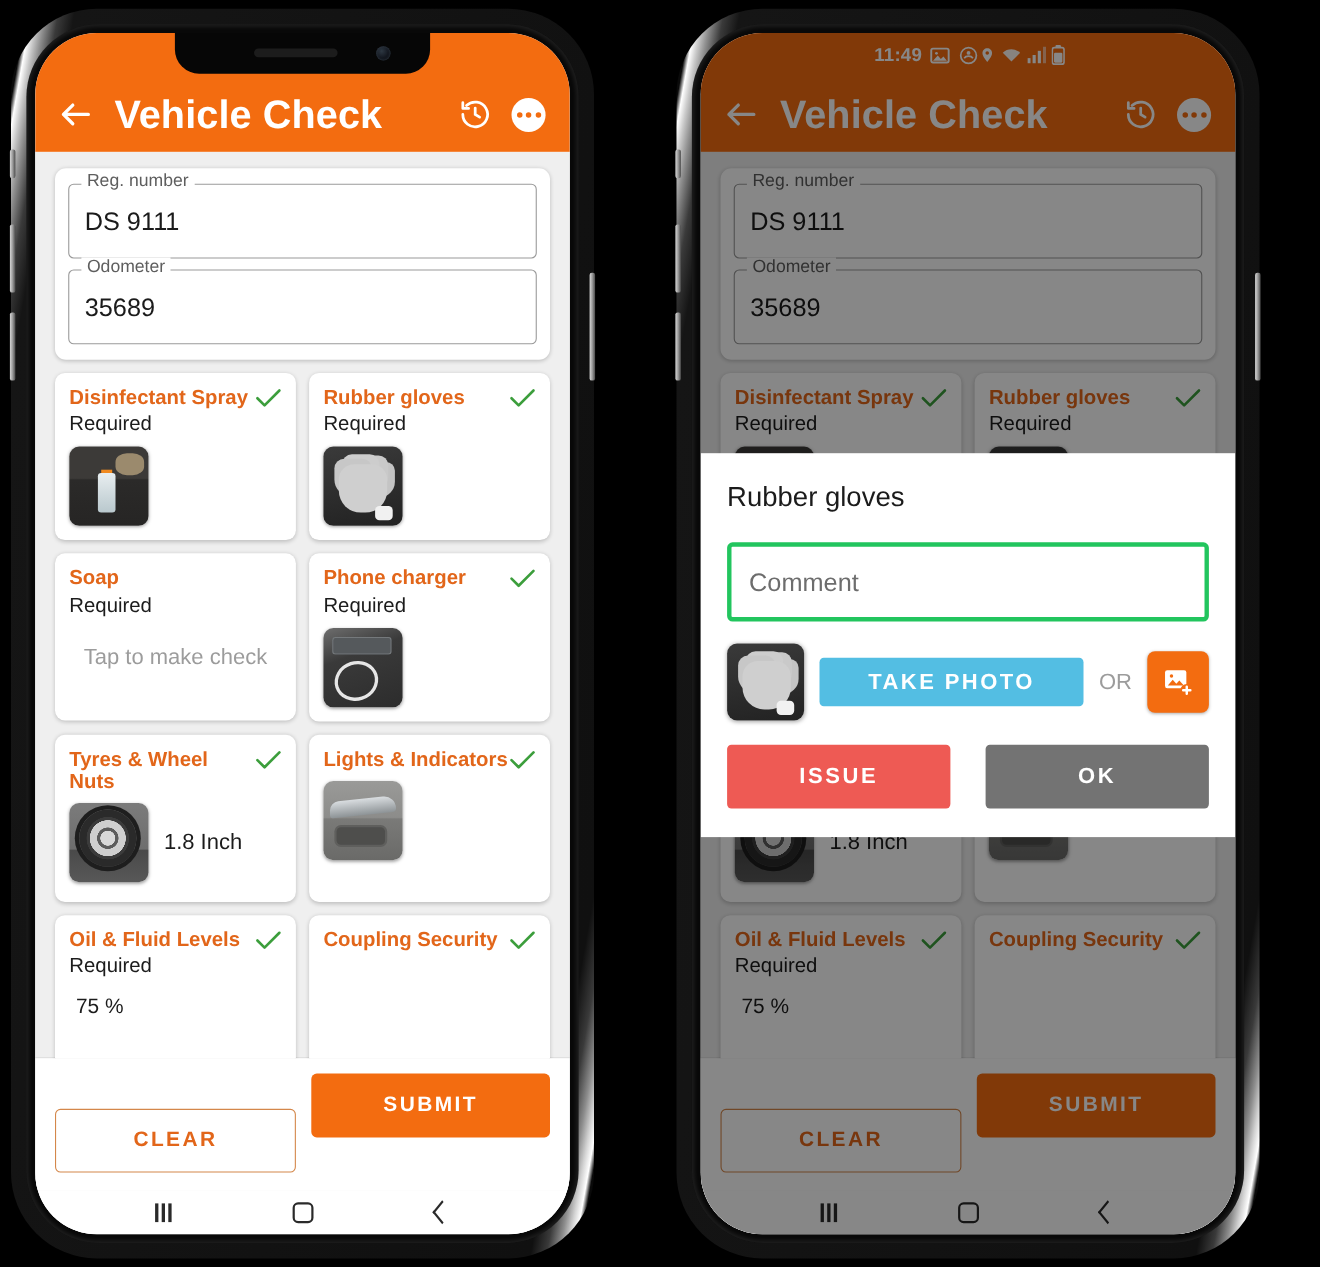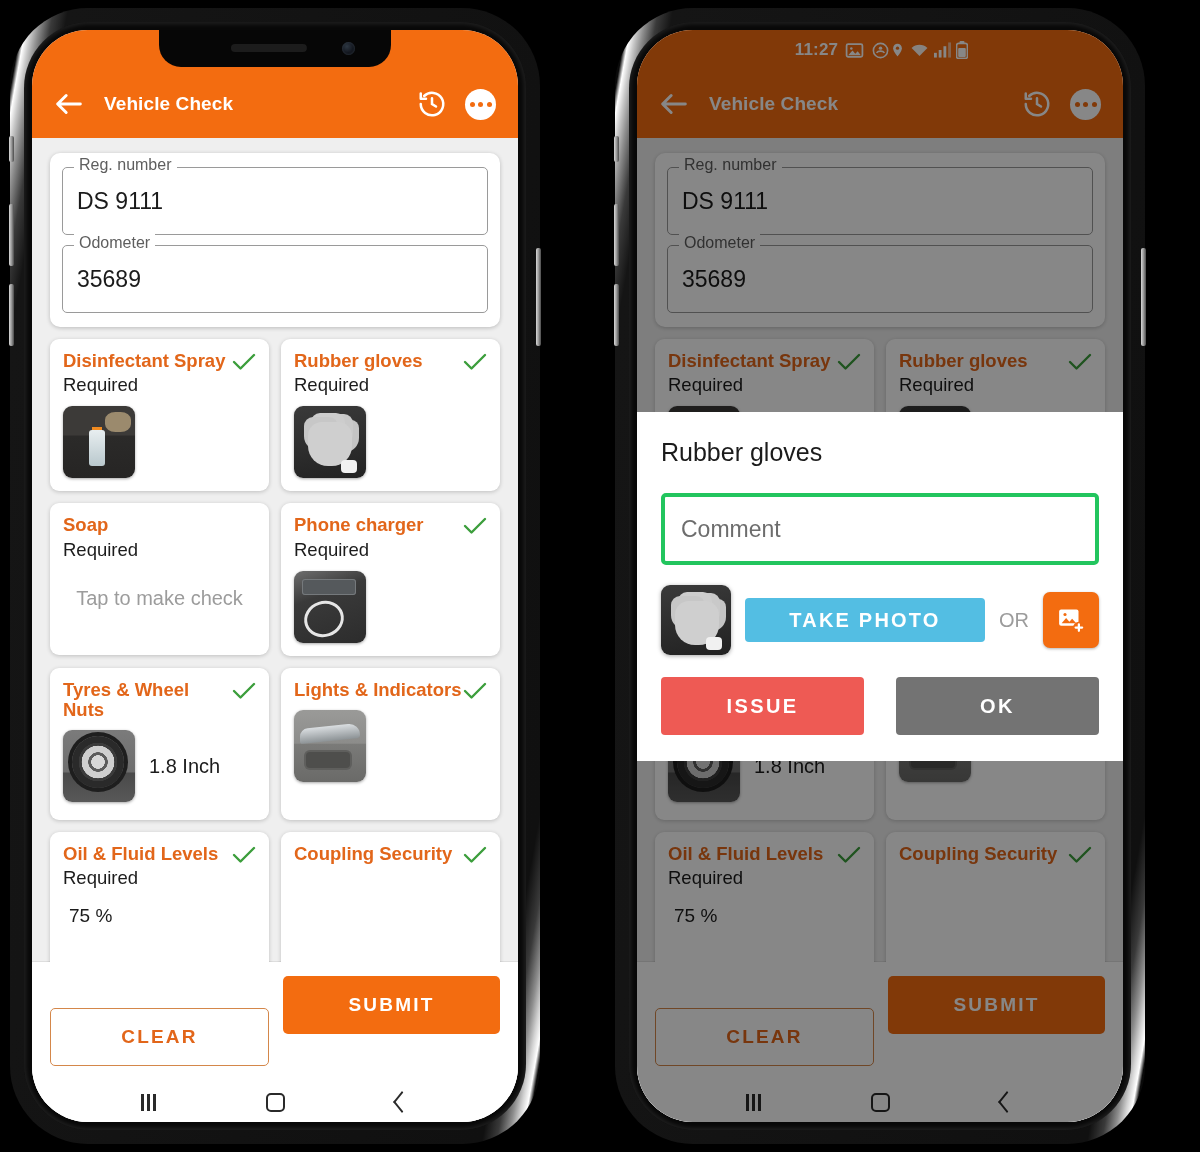--- a/index.html
+++ b/index.html
@@ -90,21 +90,21 @@
     position: absolute; top: 0; left: 0; right: 0; height: 108px;
     background: #F36C10;
     z-index: 40;
   }
   .appbar-row {
     position: absolute; left: 0; right: 0; top: 40px; height: 68px;
     display: flex; align-items: center; padding: 0 22px 0 20px;
   }
   .back-ico { width: 34px; height: 34px; flex: 0 0 auto; cursor: pointer; }
   .appbar-title {
-    color: #fff; font-size: 19px; font-weight: bold; letter-spacing: .1px;
+    color: #fff; font-size: 36px; font-weight: bold; letter-spacing: .1px;
     margin-left: 18px; flex: 1 1 auto;
   }
   .ab-actions { display: flex; align-items: center; gap: 18px; }
   .history-ico { width: 30px; height: 30px; cursor: pointer; }
   .more-ico {
     width: 31px; height: 31px; border-radius: 50%; background: #fff;
     display: flex; align-items: center; justify-content: center; gap: 3.5px;
     cursor: pointer;
   }
   .more-ico i { width: 5px; height: 5px; border-radius: 50%; background: #F36C10; display: block; }
@@ -503,21 +503,21 @@
     <div class="btn-side bs-voldn"></div>
     <div class="btn-side bs-power"></div>
     <div class="frame-inner"></div>
 
     <div class="screen">
       <div class="screen-wrap">
 
         <div class="appbar">
           <div class="statusbar">
             <div class="sb-left">
-              <span class="sb-time">11:27</span>
+              <span class="sb-time">11:49</span>
               <span class="sb-ico">
                 <svg width="19" height="19" viewBox="0 0 24 24">
                     <rect x="2" y="4" width="20" height="16" rx="2" fill="none" stroke="#fff" stroke-width="2.2"></rect>
                     <circle cx="8" cy="9.5" r="1.6" fill="#fff"></circle>
                     <path d="M4 18l5.5-6 3.5 4 3-3 4 5z" fill="#fff"></path>
                   </svg>
               </span>
               <span class="sb-ico">
                 <svg width="19" height="19" viewBox="0 0 24 24">
                     <circle cx="12" cy="12" r="9" fill="none" stroke="#fff" stroke-width="2"></circle>

